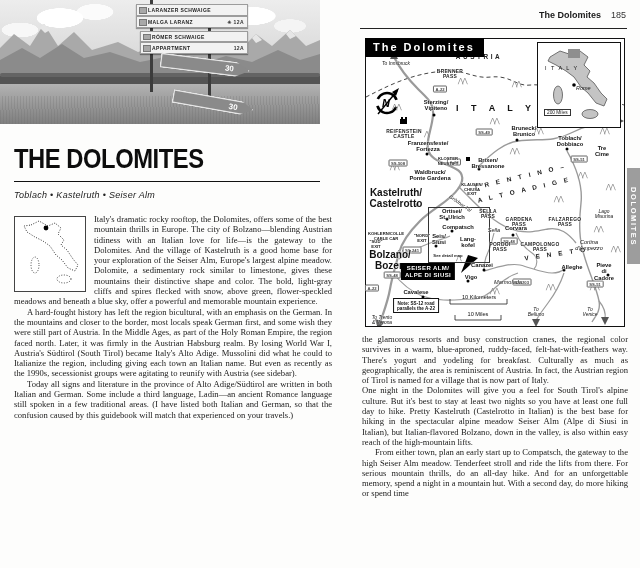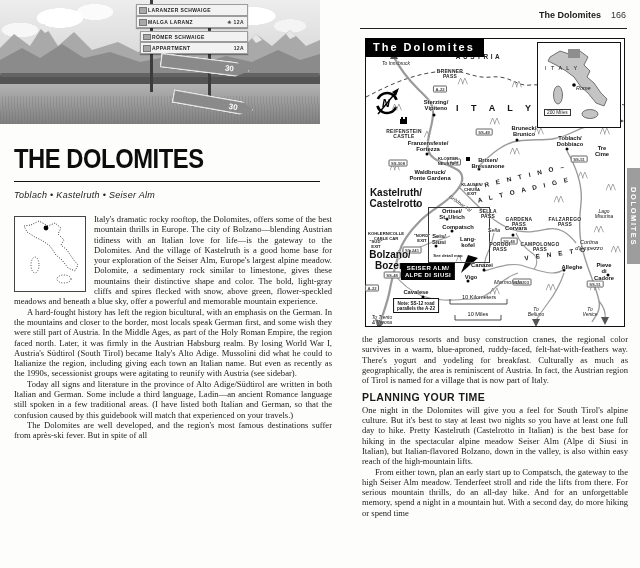--- a/index.html
+++ b/index.html
@@ -138,27 +138,26 @@
   <div class="body-left">
     <svg class="italy-icon" viewBox="0 0 70 74">
       <path d="M16,8 L24,4 L33,9 L40,6 L46,11 L43,17 L49,23 L46,28 L52,33 L58,42 L63,48 L60,54 L53,51 L47,43 L41,38 L35,29 L28,24 L20,20 L12,15 L9,9 Z" fill="none" stroke="#333" stroke-width="1" stroke-dasharray="1,1.6"></path>
       <ellipse cx="49" cy="62" rx="7" ry="4" fill="none" stroke="#333" stroke-width="0.9" stroke-dasharray="1,1.6"></ellipse>
       <ellipse cx="20" cy="48" rx="4" ry="8" fill="none" stroke="#333" stroke-width="0.9" stroke-dasharray="1,1.6"></ellipse>
       <circle cx="31" cy="11" r="2.4" fill="#000"></circle>
     </svg>
     <p>Italy's dramatic rocky rooftop, the Dolomites, offers some of the best mountain thrills in Europe. The city of Bolzano—blending Austrian tidiness with an Italian love for life—is the gateway to the Dolomites. And the village of Kastelruth is a good home base for your exploration of the Seiser Alm, Europe's largest alpine meadow. Dolomite, a sedimentary rock similar to limestone, gives these mountains their distinctive shape and color. The bold, light-gray cliffs and spires flecked with snow, above green, flower-speckled meadows and beneath a blue sky, offer a powerful and memorable mountain experience.</p>
     <p class="ind">A hard-fought history has left the region bicultural, with an emphasis on the German. In the mountains and closer to the border, most locals speak German first, and some wish they were still part of Austria. In the Middle Ages, as part of the Holy Roman Empire, the region faced north. Later, it was firmly in the Austrian Habsburg realm. By losing World War I, Austria's Südtirol (South Tirol) became Italy's Alto Adige. Mussolini did what he could to Italianize the region, including giving each town an Italian name. But even as recently as the 1990s, secessionist groups were agitating to reunify with Austria (see sidebar).</p>
     <p class="ind">Today all signs and literature in the province of Alto Adige/Südtirol are written in both Italian and German. Some include a third language, Ladin—an ancient Romance language still spoken in a few traditional areas. (I have listed both Italian and German, so that the confusion caused by this guidebook will match that experienced on your travels.)</p>
-    <p class="ind">The Dolomites are well developed, and the region's most famous destinations suffer from après-ski fever. But in spite of all</p>
   </div>
 </div>
 
 <div class="page-right">
   <div class="rp-header">
-    <span class="ttl">The Dolomites</span><span class="num">166</span>
+    <span class="ttl">The Dolomites</span><span class="num">185</span>
   </div>
   <div class="rp-rule"></div>
 
   <div class="map-frame">
     <div class="map-canvas">
       <svg width="258" height="287" viewBox="0 0 258 287">
 
         <path d="M0,58 C20,48 45,34 80,32 C100,31 108,40 125,38 C145,36 150,48 165,46 C185,44 200,58 215,56 C235,54 245,62 258,66" fill="none" stroke="#444" stroke-width="1" stroke-dasharray="4,3"></path>
 
         <path d="M28,18 C34,30 44,42 52,50 C62,60 68,64 67,76 C66,90 60,100 62,110 C64,122 80,124 90,130 C98,134 98,142 92,150 C84,162 66,170 54,182 C44,192 36,202 33,214 C30,226 26,238 24,250 C22,262 18,272 14,284" fill="none" stroke="#9a9a9a" stroke-width="2.2"></path>
@@ -352,21 +351,20 @@
         <div class="peaks" style="left: 249px; top: 210px;">⋀⋀</div>
         <div class="peaks" style="left: 60px; top: 95px;">⋀</div>
         <div class="peaks" style="left: 192px; top: 160px;">⋀⋀</div>
         <div class="peaks" style="left: 232px; top: 190px;">⋀⋀</div>
         <div class="peaks" style="left: 92px; top: 219px;">⋀</div>
       </div>
   </div>
 
   <div class="body-right">
     <p>the glamorous resorts and busy construction cranes, the regional color survives in a warm, blue-aproned, ruddy-faced, felt-hat-with-feathers way. There's yogurt and yodeling for breakfast. Culturally as much as geographically, the area is reminiscent of Austria. In fact, the Austrian region of Tirol is named for a village that is now part of Italy.</p>
-    <div class="section-head">PLANNING YOUR TIME</div>
     <p>One night in the Dolomites will give you a feel for South Tirol's alpine culture. But it's best to stay at least two nights so you have at least one full day to hike. Pretty Kastelruth (Castelrotto in Italian) is the best base for hiking in the spectacular alpine meadow Seiser Alm (Alpe di Siusi in Italian), but Italian-flavored Bolzano, down in the valley, is also within easy reach of the high-mountain lifts.</p>
     <p class="ind">From either town, plan an early start up to Compatsch, the gateway to the high Seiser Alm meadow. Tenderfeet stroll and ride the lifts from there. For serious mountain thrills, do an all-day hike. And for an unforgettable memory, spend a night in a mountain hut. With a second day, do more hiking or spend time</p>
   </div>
 </div>
 
 <div class="side-tab">
   <span>DOLOMITES</span>
 </div>
 
 </body></html>

